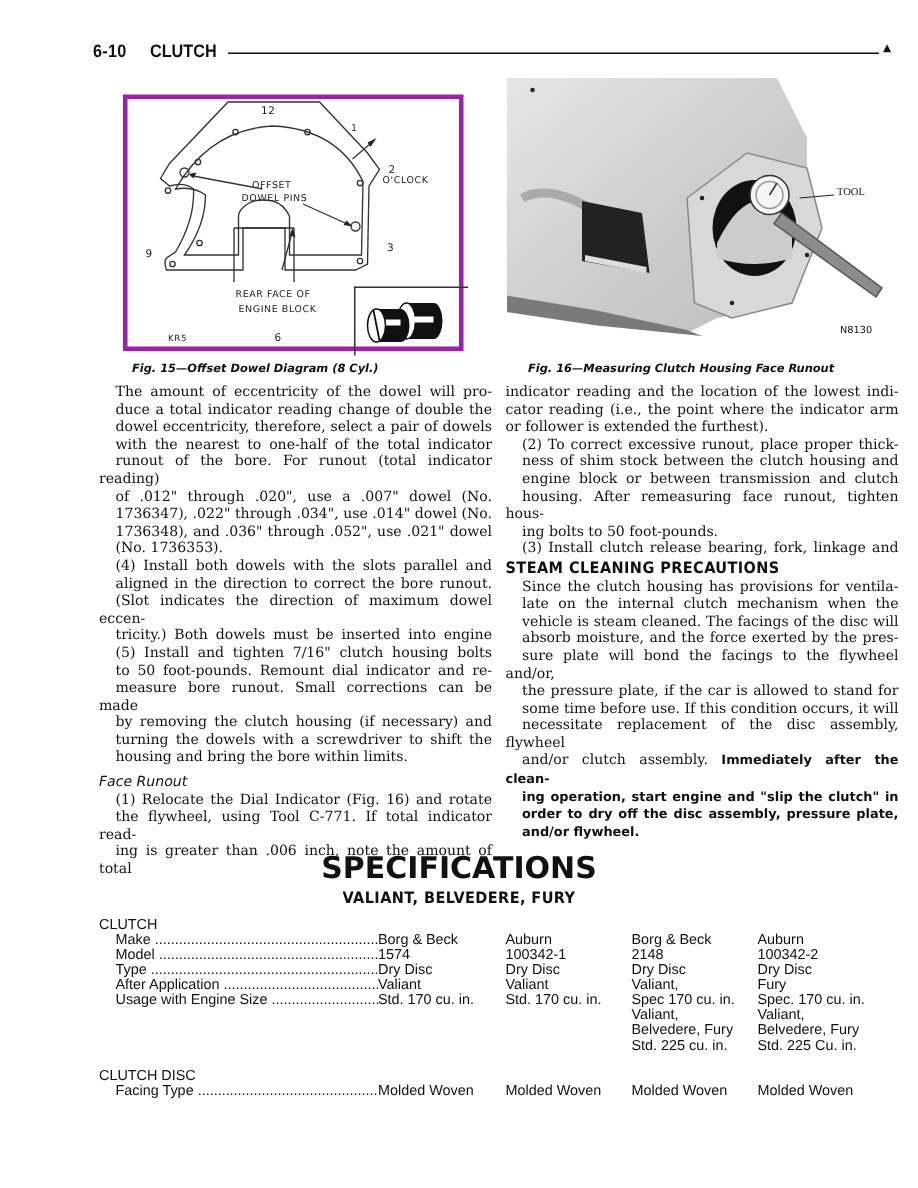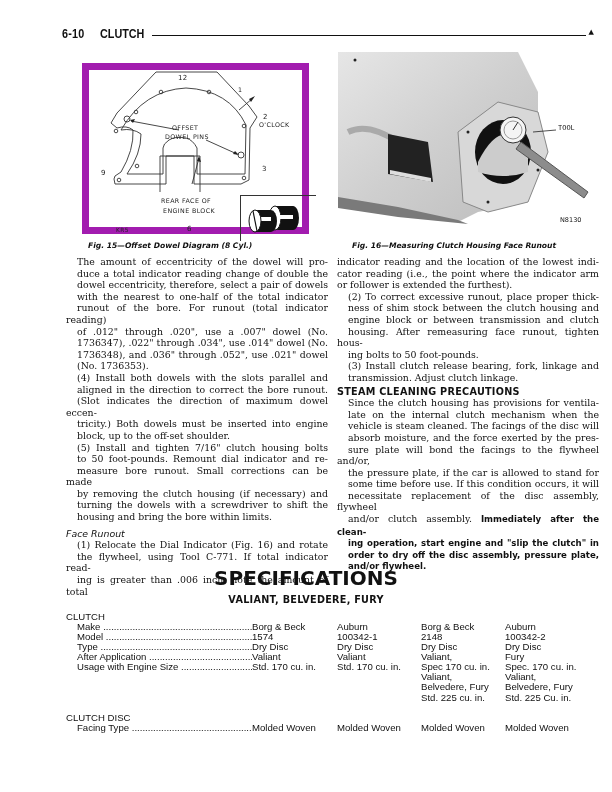--- a/index.html
+++ b/index.html
@@ -7,28 +7,28 @@
   .abs { position: absolute; }
 
   
   .hdr { left: 62px; top: 27px; width: 532px; height: 16px; }
   .hdr-num { position: absolute; left: 0; top: 0; font-family: "Liberation Sans", sans-serif; font-weight: bold; font-size: 12px; letter-spacing: 0.2px; transform: scaleX(0.9); transform-origin: left; }
   .hdr-title { position: absolute; left: 38px; top: 0; font-family: "Liberation Sans", sans-serif; font-weight: bold; font-size: 12px; transform: scaleX(0.9); transform-origin: left; }
   .hdr-rule { position: absolute; left: 90px; right: 8px; top: 8px; height: 1.3px; background: #111; }
   .hdr-tri { position: absolute; right: 0; top: 1px; font-size: 7px; font-family: "DejaVu Sans", sans-serif; }
 
   
-  .fig15 { left: 82px; top: 63px; width: 227px; height: 171px; border: 7px solid #a21caf; box-sizing: border-box; }
+  .fig15 { left: 82px; top: 63px; width: 227px; height: 171px; border: 3px solid #a21caf; box-sizing: border-box; }
   .fig15 svg { position: absolute; left: 0; top: 0; }
   .lbl { position: absolute; font-family: "DejaVu Sans", sans-serif; font-size: 6.3px; letter-spacing: 0.4px; color: #222; white-space: nowrap; }
   .inset { position: absolute; left: 151px; top: 125px; width: 75px; height: 45px; border-left: 1px solid #333; border-top: 1px solid #333; }
 
   
   .fig16 { left: 338px; top: 52px; width: 256px; height: 176px; }
-  .tool-lbl { position: absolute; left: 220px; top: 72px; font-family: Liberation Mono, monospace; font-size: 7px; text-align: right; }
+  .tool-lbl { position: absolute; left: 220px; top: 72px; font-family: Liberation Serif, serif; font-size: 7px; text-align: right; }
   .ncode { position: absolute; left: 222px; top: 164px; font-family: "DejaVu Sans", sans-serif; font-size: 6.5px; }
 
   .cap { font-family: "DejaVu Sans", sans-serif; font-style: italic; font-weight: bold; font-size: 7.6px; white-space: nowrap; }
 
   
   .col { width: 262px; font-size: 9.4px; line-height: 11.6px; text-align: justify; }
   .col p { margin: 0; text-indent: 11px; }
   .col p.noind { text-indent: 0; }
   .col .ln { display: block; text-align: justify; text-align-last: justify; }
   .col .ln.last { text-align-last: left; }
@@ -158,21 +158,20 @@
     <span class="ln">of .012" through .020", use a .007" dowel (No.</span>
     <span class="ln">1736347), .022" through .034", use .014" dowel (No.</span>
     <span class="ln">1736348), and .036" through .052", use .021" dowel</span>
     <span class="ln last">(No. 1736353).</span>
   </p>
   <p>
     <span class="ln" style="text-indent:11px">(4) Install both dowels with the slots parallel and</span>
     <span class="ln">aligned in the direction to correct the bore runout.</span>
     <span class="ln">(Slot indicates the direction of maximum dowel eccen-</span>
     <span class="ln">tricity.) Both dowels must be inserted into engine</span>
-    <span class="ln last">block, up to the off-set shoulder.</span>
   </p>
   <p>
     <span class="ln" style="text-indent:11px">(5) Install and tighten 7/16" clutch housing bolts</span>
     <span class="ln">to 50 foot-pounds. Remount dial indicator and re-</span>
     <span class="ln">measure bore runout. Small corrections can be made</span>
     <span class="ln">by removing the clutch housing (if necessary) and</span>
     <span class="ln">turning the dowels with a screwdriver to shift the</span>
     <span class="ln last">housing and bring the bore within limits.</span>
   </p>
   <div class="subhead">Face Runout</div>
@@ -191,21 +190,20 @@
   </p>
   <p>
     <span class="ln" style="text-indent:11px">(2) To correct excessive runout, place proper thick-</span>
     <span class="ln">ness of shim stock between the clutch housing and</span>
     <span class="ln">engine block or between transmission and clutch</span>
     <span class="ln">housing. After remeasuring face runout, tighten hous-</span>
     <span class="ln last">ing bolts to 50 foot-pounds.</span>
   </p>
   <p>
     <span class="ln" style="text-indent:11px">(3) Install clutch release bearing, fork, linkage and</span>
-    <span class="ln last">transmission. Adjust clutch linkage.</span>
   </p>
   <div class="sechead">STEAM CLEANING PRECAUTIONS</div>
   <p>
     <span class="ln" style="text-indent:11px">Since the clutch housing has provisions for ventila-</span>
     <span class="ln">late on the internal clutch mechanism when the</span>
     <span class="ln">vehicle is steam cleaned. The facings of the disc will</span>
     <span class="ln">absorb moisture, and the force exerted by the pres-</span>
     <span class="ln">sure plate will bond the facings to the flywheel and/or,</span>
     <span class="ln">the pressure plate, if the car is allowed to stand for</span>
     <span class="ln">some time before use. If this condition occurs, it will</span>

